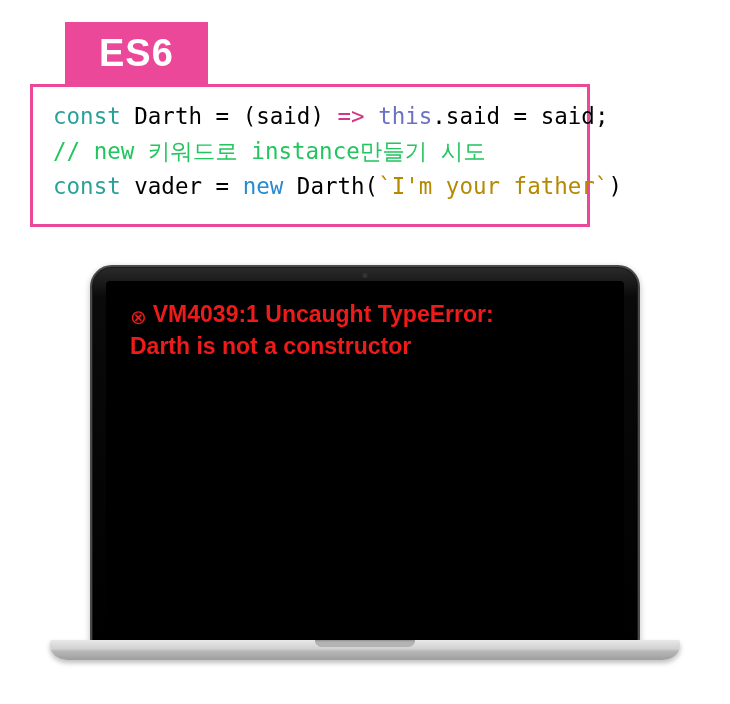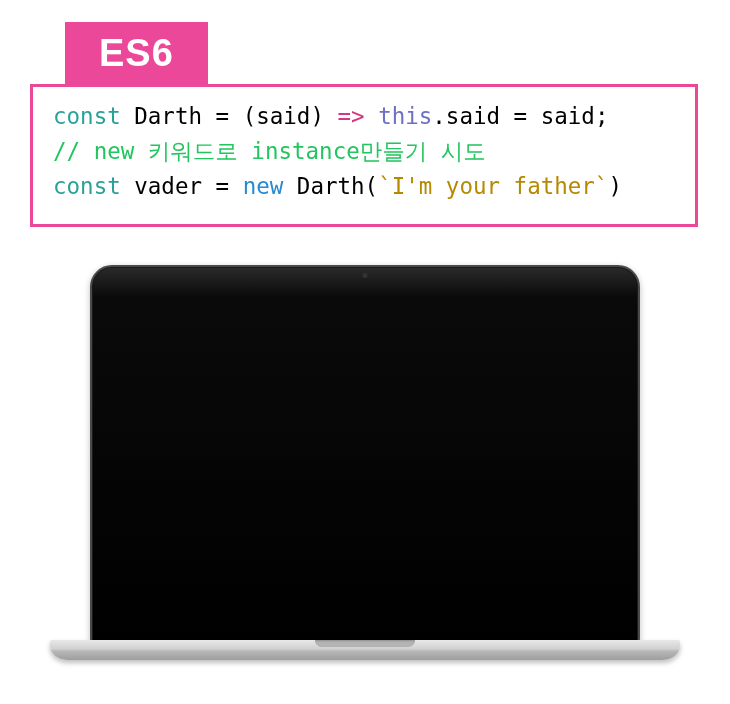--- a/index.html
+++ b/index.html
@@ -7,21 +7,21 @@
     width: 730px;
     height: 704px;
     background: #ffffff;
     font-family: "Helvetica Neue", Arial, sans-serif;
     position: relative;
   }
   .codebox-wrap {
     position: absolute;
     left: 30px;
     top: 22px;
-    width: 668px;
+    width: 560px;
   }
   .es6-badge {
     background: #ec4899;
     color: #ffffff;
     font-size: 38px;
     font-weight: 600;
     letter-spacing: 1px;
     padding: 10px 34px 12px 34px;
     display: inline-block;
     margin-left: 35px;
@@ -131,17 +131,23 @@
 <div class="codebox-wrap">
   <div class="es6-badge">ES6</div>
   <div class="codebox"><span class="tok-kw">const</span> <span class="tok-name">Darth</span> <span class="tok-punc">=</span> <span class="tok-punc">(</span><span class="tok-name">said</span><span class="tok-punc">)</span> <span class="tok-arr">=&gt;</span> <span class="tok-this">this</span><span class="tok-punc">.</span><span class="tok-name">said</span> <span class="tok-punc">=</span> <span class="tok-name">said</span><span class="tok-semi">;</span>
 <span class="tok-cmt">// new 키워드로 instance만들기 시도</span>
 <span class="tok-kw">const</span> <span class="tok-name">vader</span> <span class="tok-punc">=</span> <span class="tok-blue">new</span> <span class="tok-name">Darth</span><span class="tok-punc">(</span><span class="tok-str">`I'm your father`</span><span class="tok-punc">)</span></div>
 </div>
 
 <div class="laptop">
   <div class="laptop-body">
     <div class="laptop-camera"></div>
+    <div class="laptop-screen">
+      <div class="error-msg">
+        <span class="error-icon">⊗</span><span>VM4039:1 Uncaught TypeError:</span><br>
+        <span>Darth is not a constructor</span>
+      </div>
+    </div>
   </div>
   <div class="laptop-base">
     <div class="laptop-notch"></div>
   </div>
 </div>
 
 </body></html>

